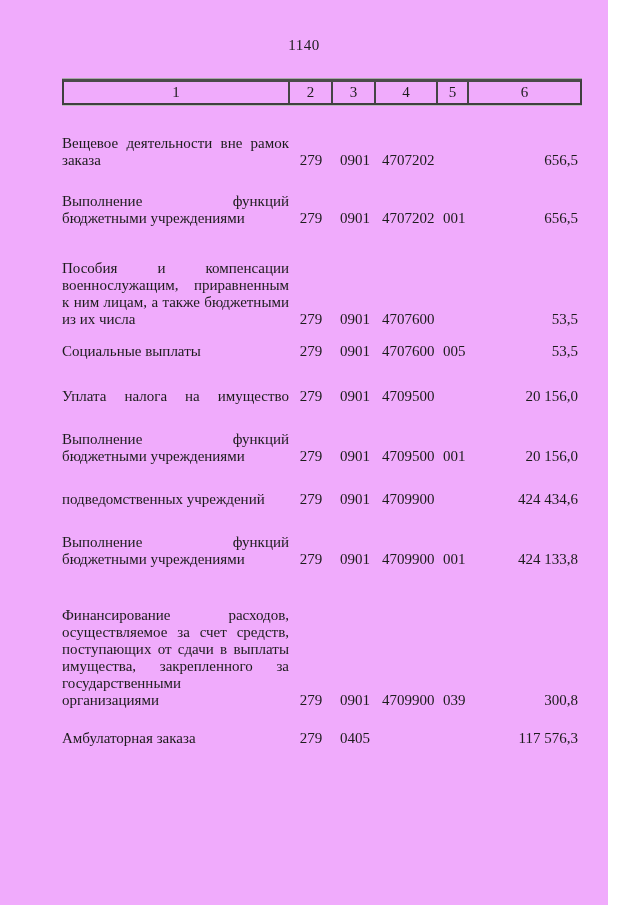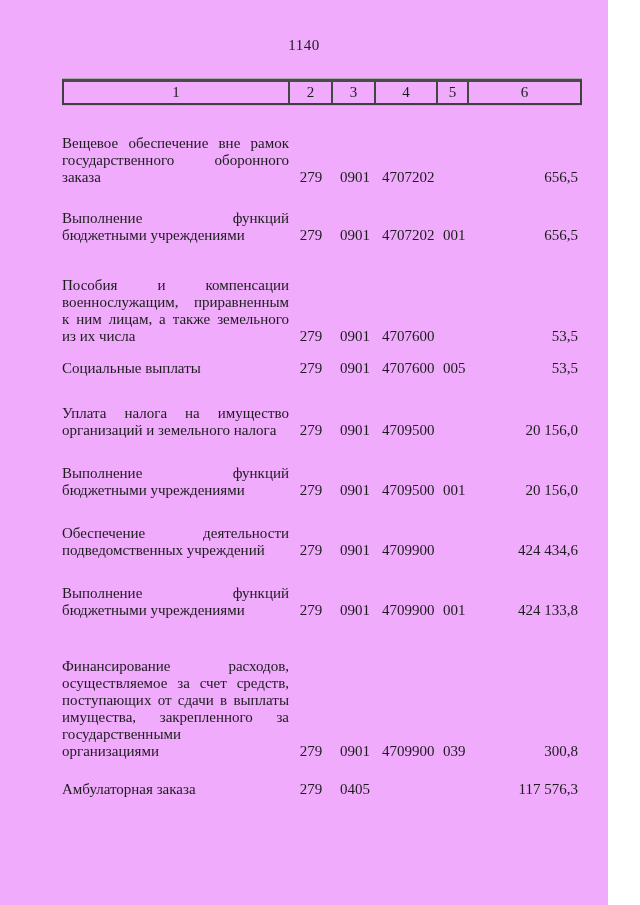--- a/index.html
+++ b/index.html
@@ -83,22 +83,21 @@
     <div class="hcell">2</div>
     <div class="hcell">3</div>
     <div class="hcell">4</div>
     <div class="hcell">5</div>
     <div class="hcell">6</div>
   </div>
 
   <div class="tbody">
       <div class="row">
         <div class="cell name">
-          <div class="line j">Вещевое обеспечение вне рамок</div>
-          <div class="line j">государственного оборонного</div>
+          <div class="line j">Вещевое деятельности вне рамок</div>
           <div class="line">заказа</div>
         </div>
         <div class="cell c2">279</div>
         <div class="cell c3">0901</div>
         <div class="cell c4">4707202</div>
         <div class="cell c5"></div>
         <div class="cell c6">656,5</div>
       </div>
       <div class="row">
         <div class="cell name">
@@ -108,21 +107,21 @@
         <div class="cell c2">279</div>
         <div class="cell c3">0901</div>
         <div class="cell c4">4707202</div>
         <div class="cell c5">001</div>
         <div class="cell c6">656,5</div>
       </div>
       <div class="row">
         <div class="cell name">
           <div class="line j">Пособия и компенсации</div>
           <div class="line j">военнослужащим, приравненным</div>
-          <div class="line j">к ним лицам, а также земельного</div>
+          <div class="line j">к ним лицам, а также бюджетными</div>
           <div class="line">из их числа</div>
         </div>
         <div class="cell c2">279</div>
         <div class="cell c3">0901</div>
         <div class="cell c4">4707600</div>
         <div class="cell c5"></div>
         <div class="cell c6">53,5</div>
       </div>
       <div class="row">
         <div class="cell name">
@@ -130,42 +129,40 @@
         </div>
         <div class="cell c2">279</div>
         <div class="cell c3">0901</div>
         <div class="cell c4">4707600</div>
         <div class="cell c5">005</div>
         <div class="cell c6">53,5</div>
       </div>
       <div class="row">
         <div class="cell name">
           <div class="line j">Уплата налога на имущество</div>
-          <div class="line">организаций и земельного налога</div>
         </div>
         <div class="cell c2">279</div>
         <div class="cell c3">0901</div>
         <div class="cell c4">4709500</div>
         <div class="cell c5"></div>
         <div class="cell c6">20 156,0</div>
       </div>
       <div class="row">
         <div class="cell name">
           <div class="line j">Выполнение функций</div>
           <div class="line">бюджетными учреждениями</div>
         </div>
         <div class="cell c2">279</div>
         <div class="cell c3">0901</div>
         <div class="cell c4">4709500</div>
         <div class="cell c5">001</div>
         <div class="cell c6">20 156,0</div>
       </div>
       <div class="row">
         <div class="cell name">
-          <div class="line j">Обеспечение деятельности</div>
           <div class="line">подведомственных учреждений</div>
         </div>
         <div class="cell c2">279</div>
         <div class="cell c3">0901</div>
         <div class="cell c4">4709900</div>
         <div class="cell c5"></div>
         <div class="cell c6">424 434,6</div>
       </div>
       <div class="row">
         <div class="cell name">

